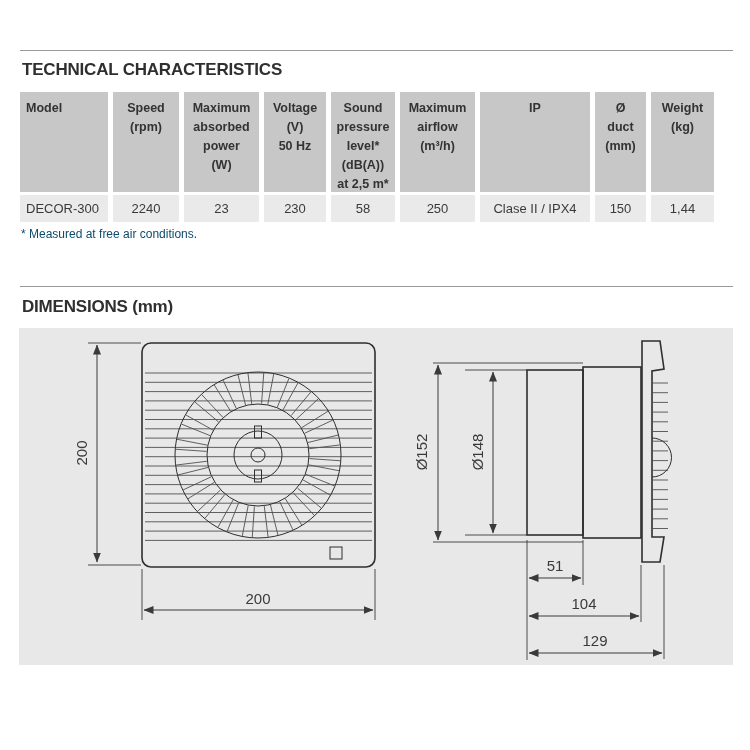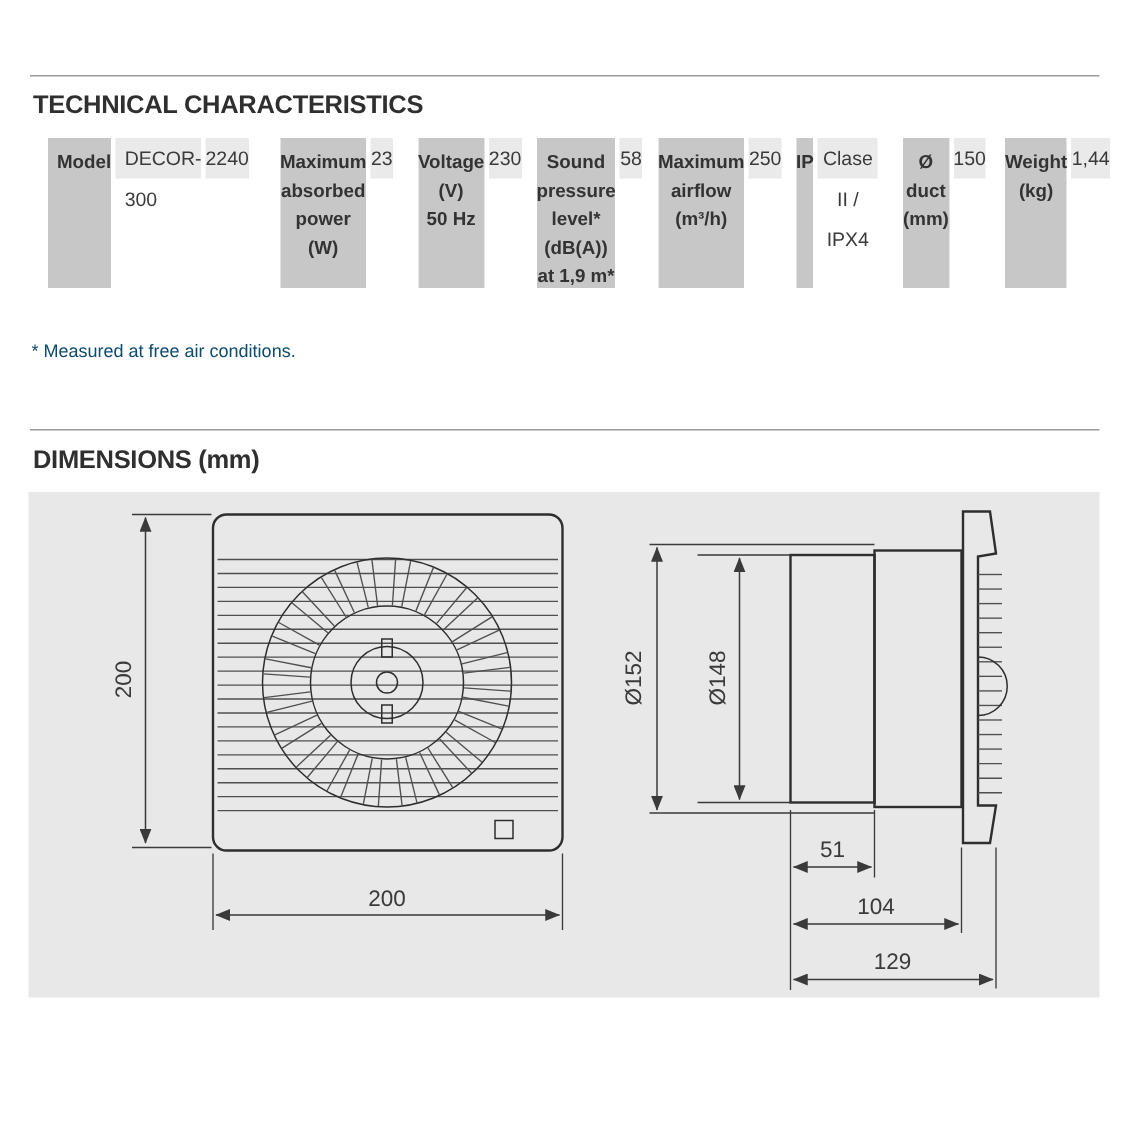--- a/index.html
+++ b/index.html
@@ -8,21 +8,21 @@
   .rule{position:absolute;left:20px;width:713px;height:1px;background:#9c9a96;}
   .rule-top{top:50px;}
   .rule-mid{top:286px;}
   h1.section-title{position:absolute;left:22px;margin:0;font-size:17px;font-weight:bold;
         letter-spacing:-0.2px;color:#2f2f2f;white-space:nowrap;}
   #title-technical{top:60px;}
   #title-dimensions{top:297px;text-align:center;}
 
   
   .spec-table{position:absolute;left:20px;top:92px;width:713px;display:flex;gap:5px;}
-  .col{display:flex;flex-direction:row;gap:3px;margin-left:12px;}
+  .col{display:flex;flex-direction:column;gap:3px;}
   .th{background:#c7c7c7;height:93px;padding-top:7px;font-size:12.5px;font-weight:bold;
       line-height:19px;text-align:center;white-space:pre-line;color:#333;}
   .td{background:#eaeaea;height:27px;line-height:27px;font-size:13px;text-align:center;color:#3a3a3a;}
   .col-left .th,.col-left .td{text-align:left;padding-left:6px;}
   .footnote{position:absolute;left:21px;top:227px;font-size:12px;color:#0c4a6e;}
 
   
   .drawing-area{position:absolute;left:19px;top:328px;width:714px;height:337px;background:#e8e8e8;}
   svg .obj{stroke:#2e2e2e;stroke-width:1.6;fill:none;}
   svg .objthin{stroke:#2e2e2e;stroke-width:1;fill:none;}
@@ -39,41 +39,43 @@
   <div class="rule rule-top"></div>
 
   <h1 class="section-title" id="title-technical">TECHNICAL CHARACTERISTICS</h1>
 
   <div class="spec-table">
     <div class="col col-left" style="width:88px">
       <div class="th">Model</div>
       <div class="td">DECOR-300</div>
     </div>
     <div class="col" style="width:66px">
+      <div class="th">Speed
+(rpm)</div>
       <div class="td">2240</div>
     </div>
     <div class="col" style="width:75px">
       <div class="th">Maximum
 absorbed
 power
 (W)</div>
       <div class="td">23</div>
     </div>
     <div class="col" style="width:62px">
       <div class="th">Voltage
 (V)
 50 Hz</div>
       <div class="td">230</div>
     </div>
     <div class="col" style="width:64px">
       <div class="th">Sound
 pressure
 level*
 (dB(A))
-at 1,9 m*</div>
+at 2,5 m*</div>
       <div class="td">58</div>
     </div>
     <div class="col" style="width:75px">
       <div class="th">Maximum
 airflow
 (m³/h)</div>
       <div class="td">250</div>
     </div>
     <div class="col" style="width:110px">
       <div class="th">IP</div>

